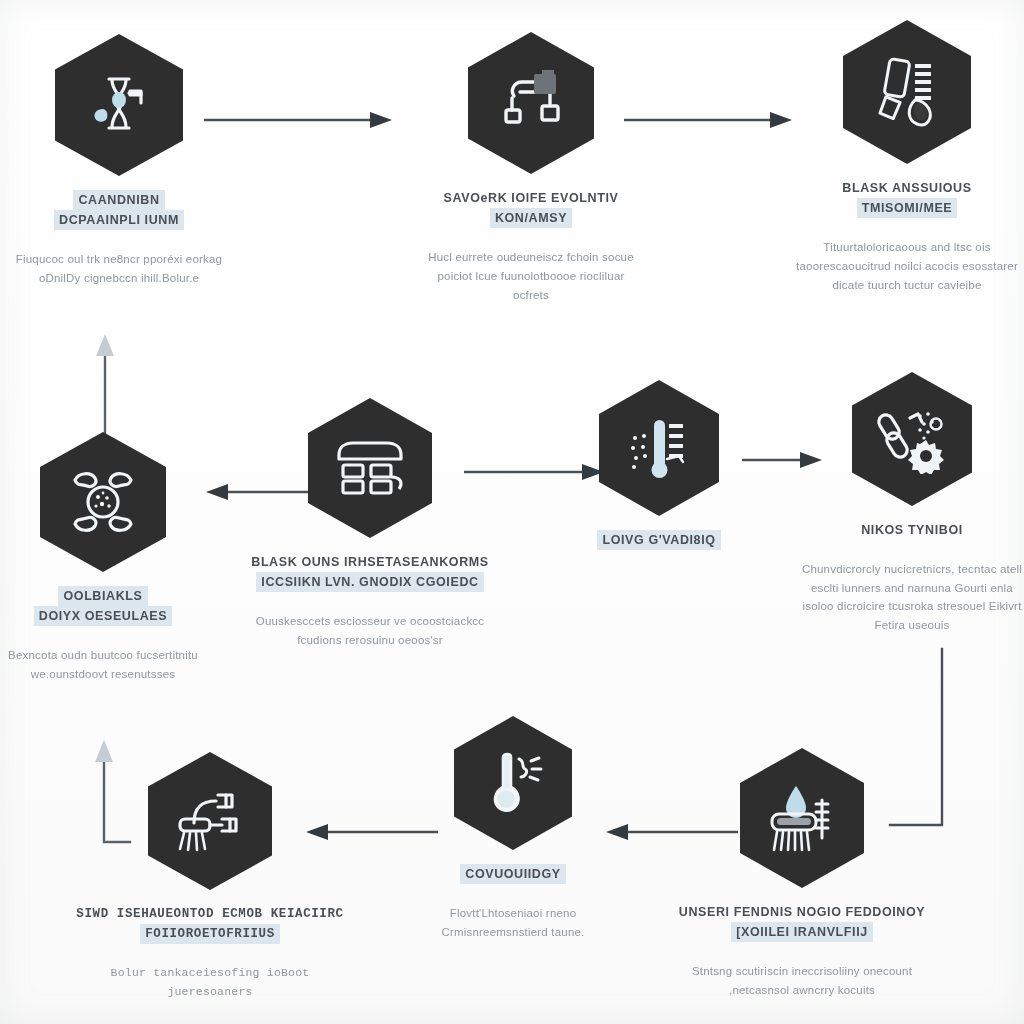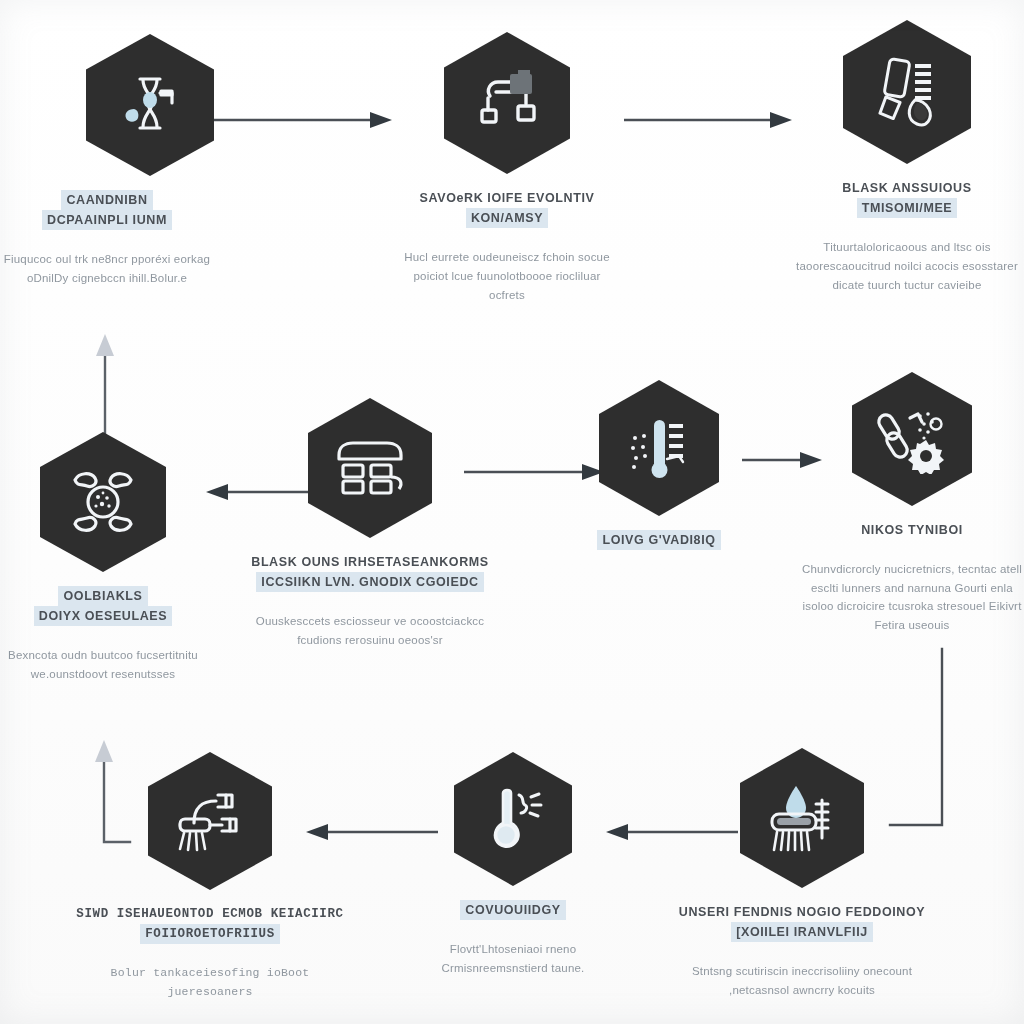--- a/index.html
+++ b/index.html
@@ -137,21 +137,21 @@
     </svg>
   </div>
 
   <div class="conn" style="left:86px;top:730px;width:60px;height:120px;">
     <svg width="60" height="120" viewBox="0 0 60 120">
       <path d="M44 112 L18 112 L18 30" fill="none" stroke="#5b6168" stroke-width="2.4" stroke-linecap="square" stroke-linejoin="miter"></path>
       <path d="M9 32 L18 10 L27 32 Z" fill="#c7ccd4"></path>
     </svg>
   </div>
 
-  <div class="node" style="left:0px;top:34px;width:214px;align-items:flex-end;">
+  <div class="node" style="left:12px;top:34px;width:214px;">
     <div class="hex" style="width:128px;height:142px;">
       <svg width="72" height="72" viewBox="0 0 72 72">
         <g fill="none" stroke="#f2f5f8" stroke-width="3.2" stroke-linecap="round" stroke-linejoin="round">
           <path d="M26 10 L46 10"></path>
           <path d="M29 11 C29 22 38 26 38 34 C38 42 29 46 29 58"></path>
           <path d="M43 11 C43 22 34 26 34 34 C34 42 43 46 43 58"></path>
           <path d="M26 59 L46 59"></path>
           <path d="M46 24 L58 24 L58 34"></path>
           <path d="M47 22 L58 22 L58 26 L47 26 Z"></path>
         </g>
@@ -159,21 +159,21 @@
         <path d="M20 40 C14 40 10 44 12 49 C14 54 22 54 24 49 C25 45 24 41 20 40 Z" fill="#bfdcea"></path>
       </svg>
     </div>
     <div class="labels">
       <div class="title-line hl">CAANDNIBN</div>
       <div class="title-line hl">DCPAAINPLI IUNM</div>
       <div class="desc">Fiuqucoc oul trk ne8ncr pporéxi eorkag oDnilDy cignebccn ihill.Bolur.e</div>
     </div>
   </div>
 
-  <div class="node" style="left:396px;top:32px;width:222px;">
+  <div class="node" style="left:420px;top:32px;width:222px;">
     <div class="hex" style="width:126px;height:142px;">
       <svg width="74" height="66" viewBox="0 0 74 66">
         <g fill="none" stroke="#f2f5f8" stroke-width="3.4" stroke-linecap="round" stroke-linejoin="round">
           <path d="M20 26 C16 20 20 12 28 12 L44 12"></path>
           <path d="M26 22 L56 22"></path>
           <path d="M56 12 L56 34"></path>
           <path d="M18 28 L18 40"></path>
           <rect x="12" y="40" width="14" height="12" rx="2"></rect>
           <rect x="48" y="36" width="16" height="14" rx="2"></rect>
         </g>
@@ -338,21 +338,21 @@
         </g>
       </svg>
     </div>
     <div class="labels">
       <div class="title-line">SIWD ISEHAUEONTOD ECMOB KEIACIIRC</div>
       <div class="title-line hl">FOIIOROETOFRIIUS</div>
       <div class="desc">Bolur tankaceiesofing ioBoot jueresoaners</div>
     </div>
   </div>
 
-  <div class="node" style="left:408px;top:752px;width:210px;">
+  <div class="node" style="left:408px;top:716px;width:210px;">
     <div class="hex" style="width:118px;height:134px;">
       <svg width="68" height="68" viewBox="0 0 68 68">
         <path d="M24 8 C24 4 32 4 32 8 L32 38 C40 42 42 52 36 58 C30 64 20 62 17 55 C14 48 18 41 24 38 Z" fill="#e4eef4" stroke="#f2f5f8" stroke-width="2.6"></path>
         <circle cx="27" cy="50" r="10" fill="#dfeaf1" stroke="#f2f5f8" stroke-width="2.6"></circle>
         <g fill="none" stroke="#f2f5f8" stroke-width="3" stroke-linecap="round" stroke-linejoin="round">
           <path d="M40 10 C46 12 42 18 46 20 C50 22 46 28 42 28"></path>
           <line x1="52" y1="12" x2="60" y2="9"></line>
           <line x1="53" y1="20" x2="62" y2="20"></line>
           <line x1="51" y1="28" x2="59" y2="31"></line>
         </g>

